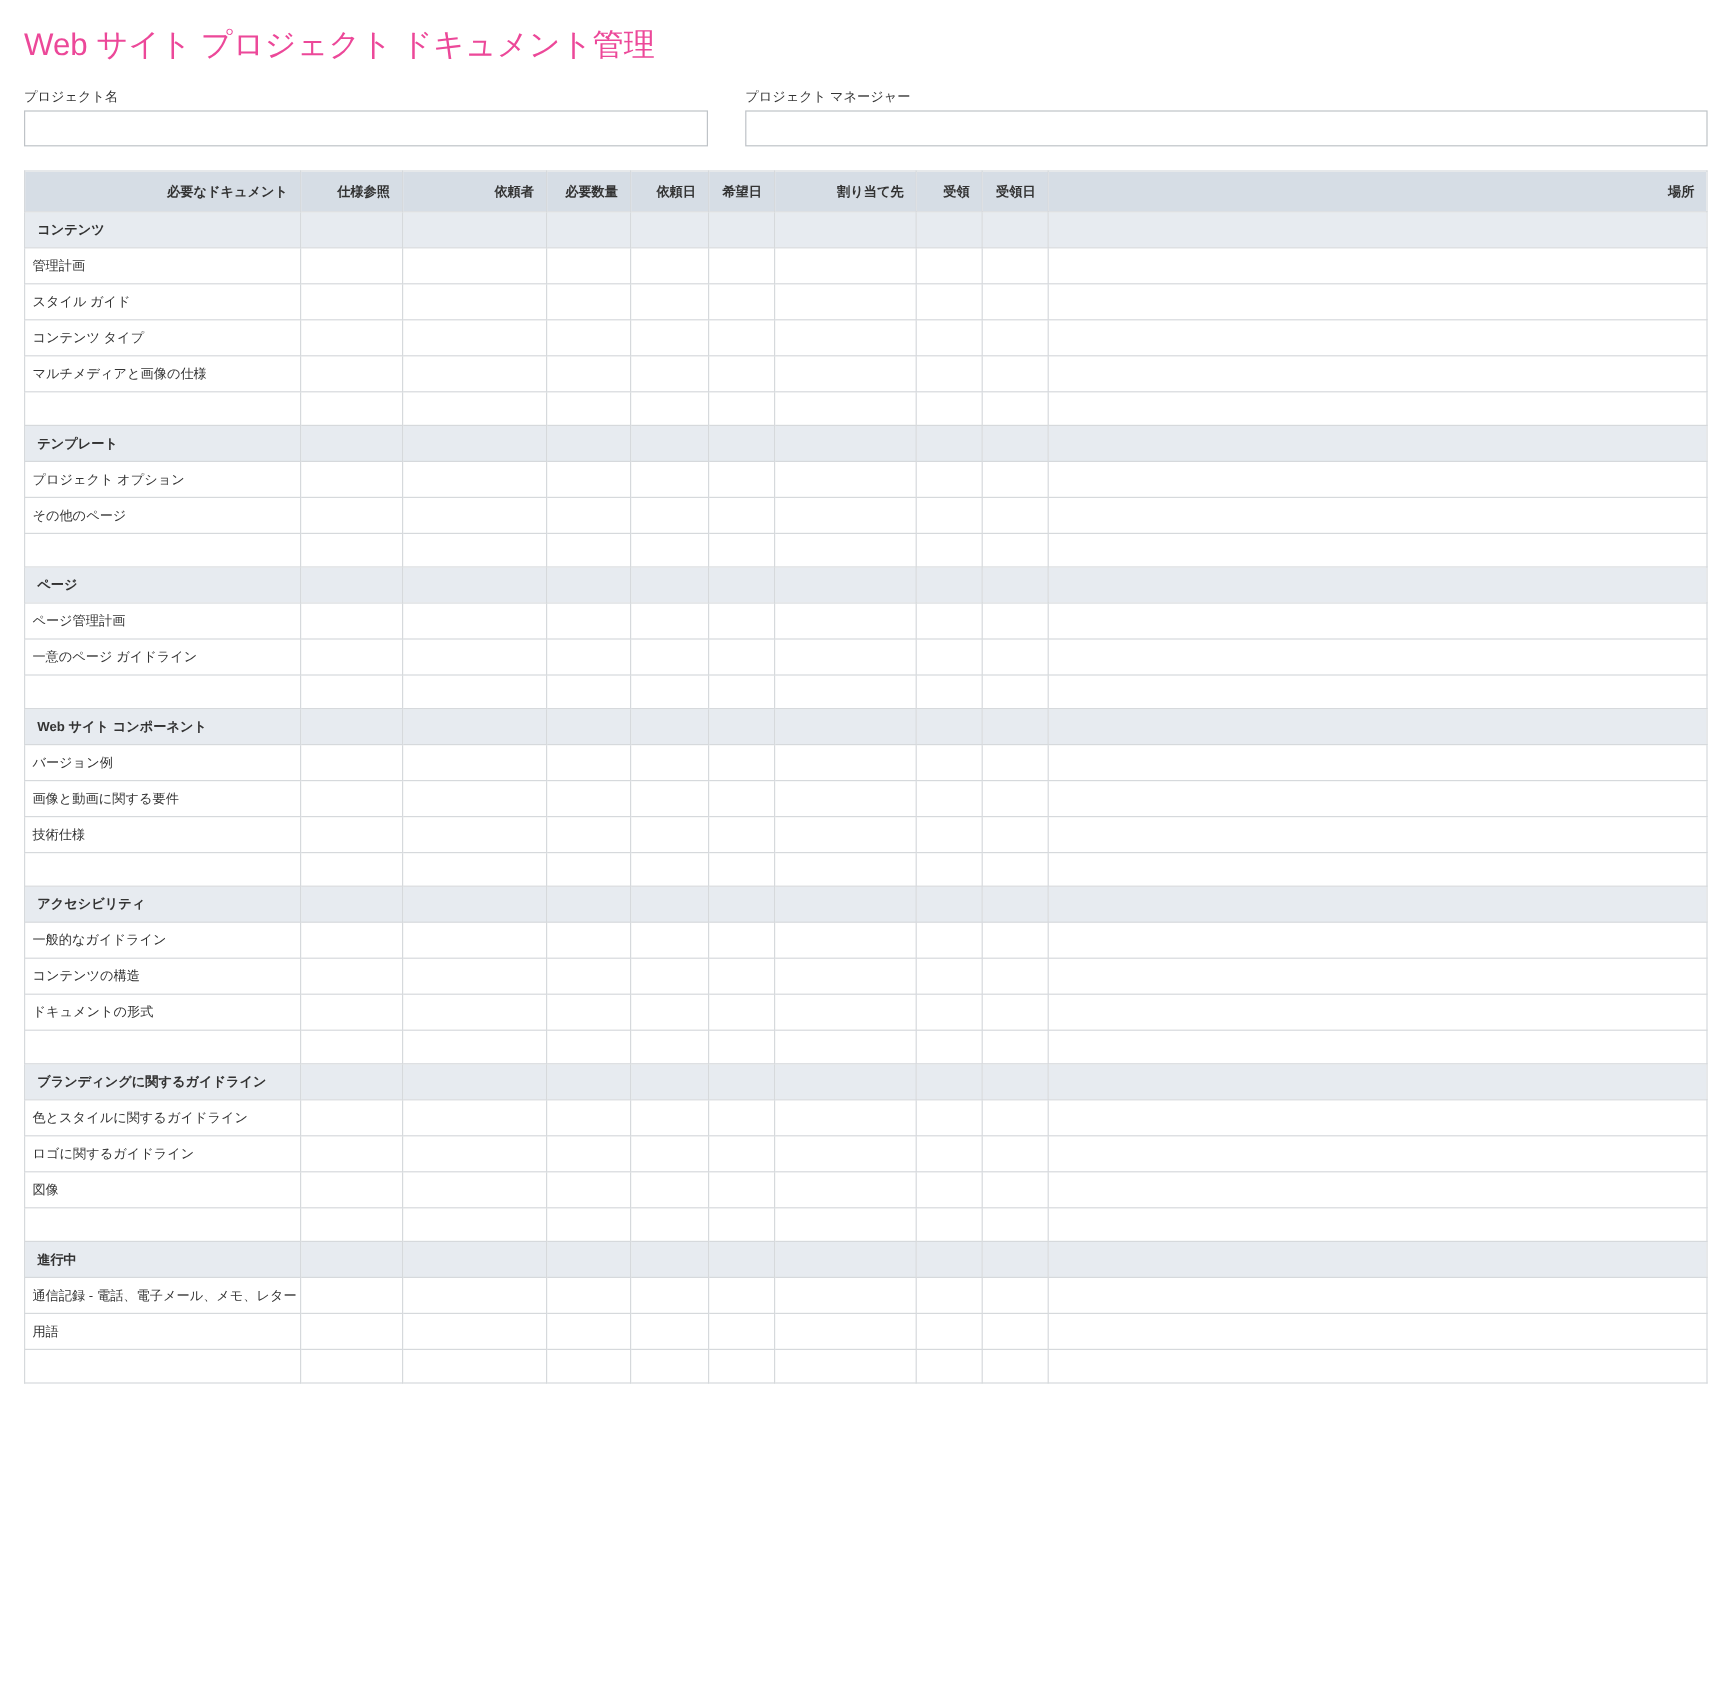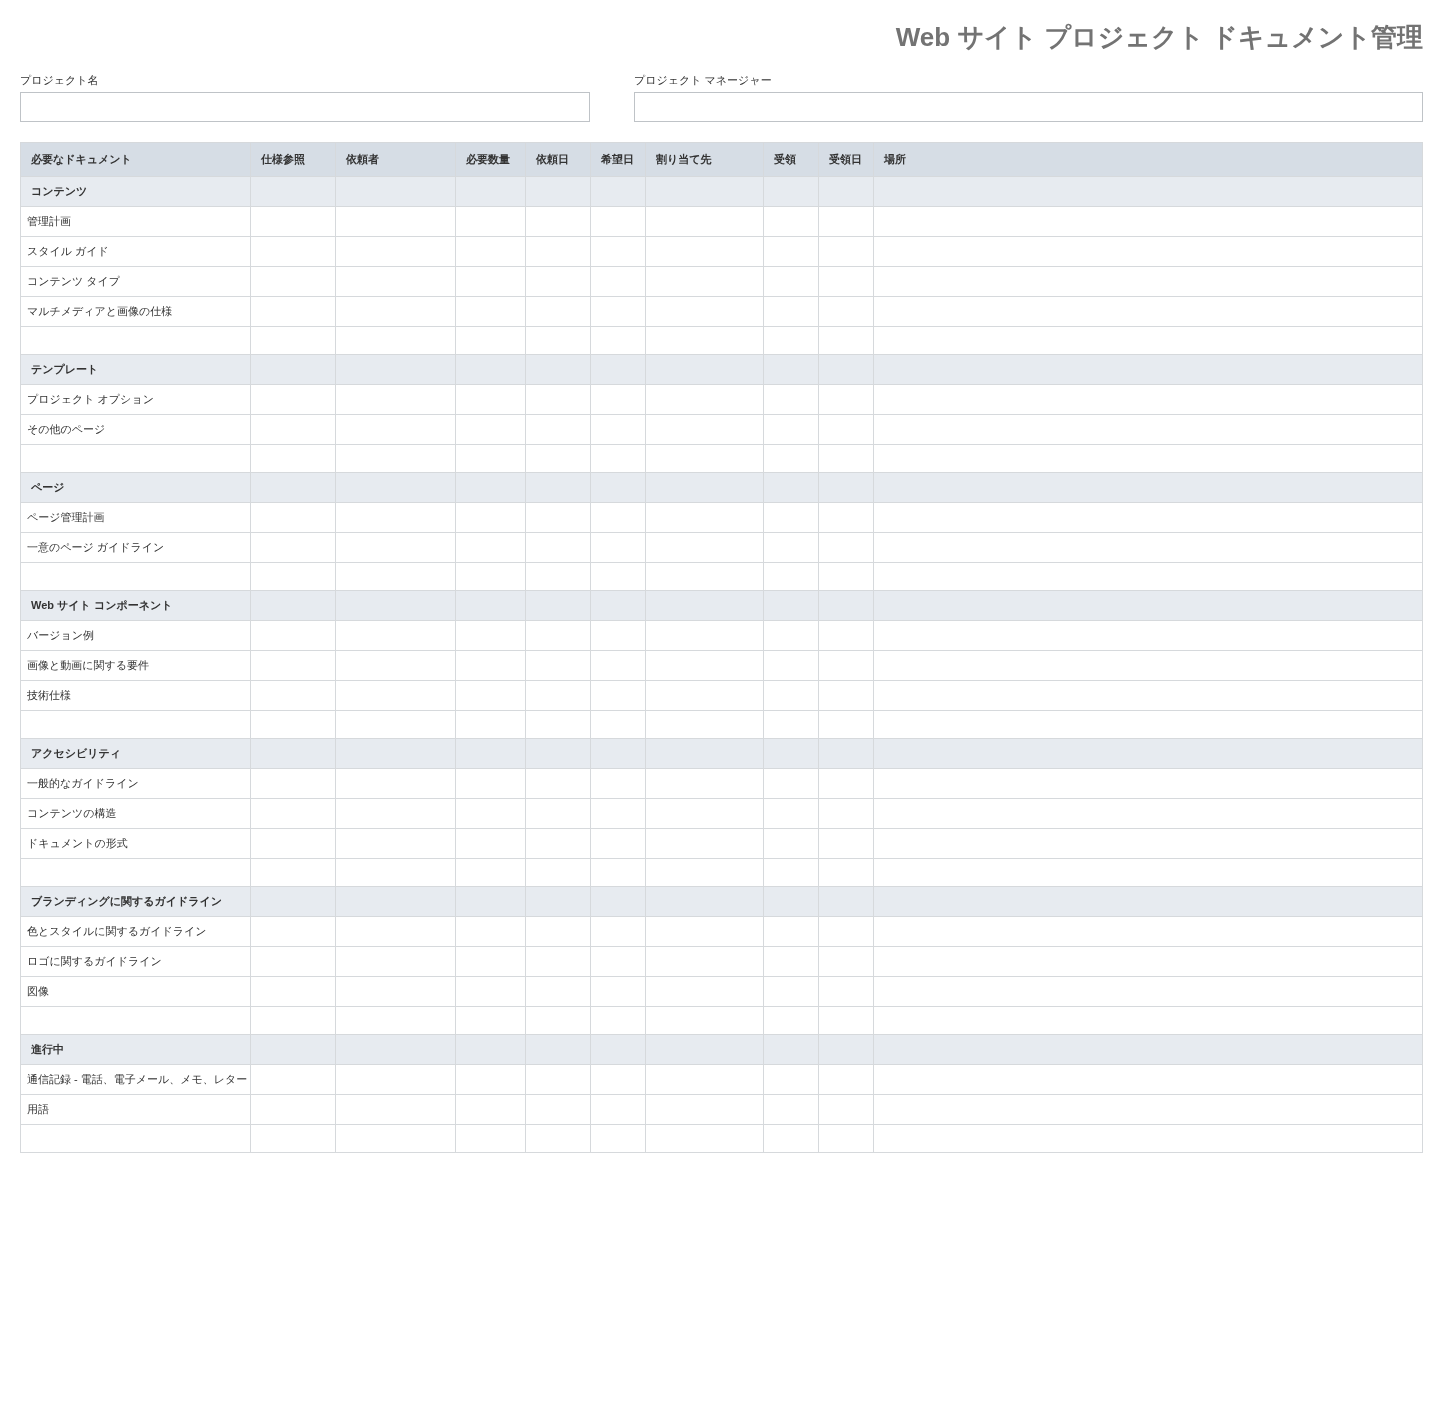--- a/index.html
+++ b/index.html
@@ -8,29 +8,28 @@
       padding: 0;
     }
     body {
       font-family: "Meiryo", "Hiragino Kaku Gothic Pro", "MS PGothic", sans-serif;
       background: #ffffff;
       padding: 20px;
       font-size: 12px;
       color: #333;
     }
     .page-title {
-      color: #737373;
+      color: #ec4899;
       font-size: 26px;
-      font-weight: bold;
+      font-weight: normal;
       margin-bottom: 18px;
-      text-align: right;
     }
     .header-fields {
       display: flex;
-      gap: 44px;
+      gap: 31px;
       margin-bottom: 20px;
       justify-content: flex-end;
     }
     .field-group {
       display: flex;
       flex-direction: column;
     }
     .field-group.project-name {
       flex: 0 0 570px;
     }
@@ -62,20 +61,21 @@
       height: 28px;
       overflow: hidden;
       white-space: nowrap;
     }
     th {
       background: #d6dde5;
       font-weight: bold;
       color: #333;
       font-size: 11px;
       padding: 9px 10px;
+      text-align: right;
     }
     tr.section-row td {
       background: #e7ebf0;
       font-weight: bold;
       color: #333;
     }
     tr.data-row td {
       background: #ffffff;
     }
     tr.data-row td:first-child {

